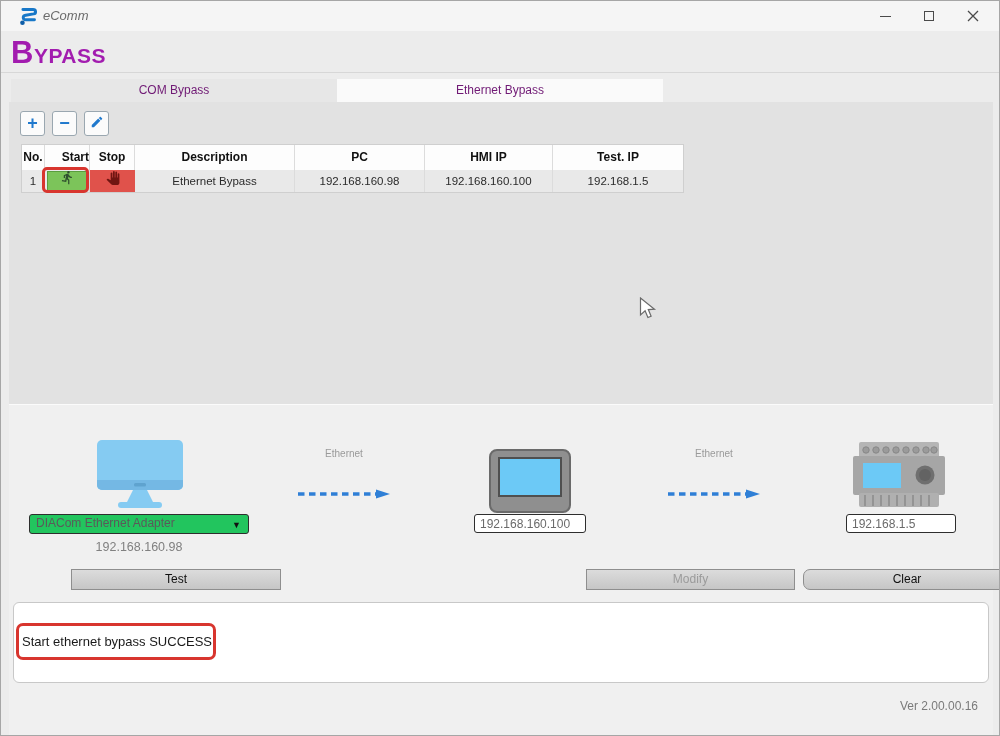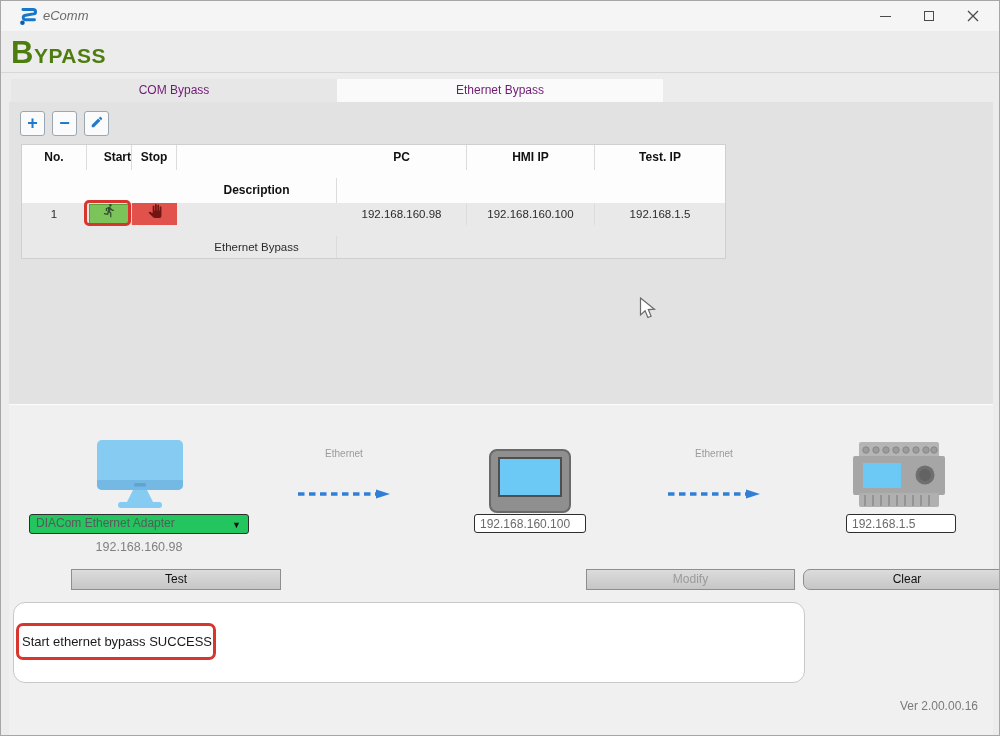--- a/index.html
+++ b/index.html
@@ -14,21 +14,21 @@
   .logo { position:absolute; left:15px; top:5px; }
   .app-title { position:absolute; left:42px; top:7px; font-size:13px; color:#6b6b6b;font-style:italic; }
   .win-controls { position:absolute; right:4px; top:0; height:30px; display:flex; }
   .win-btn { width:44px; height:30px; display:flex; align-items:center; justify-content:center; cursor:default; }
   .min-glyph { width:11px; height:0; border-top:1.4px solid #4a4a4a; }
   .max-glyph { width:10px; height:10px; border:1.3px solid #4a4a4a; }
   .close-glyph svg { display:block; }
 
   
   .header-band { position:absolute; left:0; top:30px; width:100%; height:42px; background:#ececec; border-bottom:1px solid #d7d7d7; }
-  .page-title { position:absolute; left:10px; top:4px; color:#4d7c0f; font-weight:bold; letter-spacing:0.5px; }
+  .page-title { position:absolute; left:10px; top:4px; color:#a21caf; font-weight:bold; letter-spacing:0.5px; }
   .page-title .cap { font-size:31px; }
   .page-title .rest { font-size:21px; }
 
   
   .tabs { position:absolute; left:10px; top:78px; display:flex; }
   .tab { width:326px; height:23px; line-height:23px; text-align:center; font-size:12px; color:#701a75; background:#e7e7e7; cursor:default; }
   .tab.active { background:#fafafa; }
 
   
   .content { position:absolute; left:8px; top:101px; width:984px; height:302px; background:#e2e2e2; }
@@ -39,22 +39,22 @@
 
   
   .grid { position:absolute; left:12px; top:42px; border:1px solid #cfcfcf; }
   .grid-row { display:flex; }
   .grid-head { background:#fdfdfd; }
   .grid-head .cell { height:25px; line-height:25px; font-size:12px; font-weight:bold; color:#111; }
   .grid-body { background:#e9e9e9; }
   .grid-body .cell { height:22px; line-height:22px; font-size:11.5px; color:#2b2b2b; }
   .cell { text-align:center; border-right:1px solid #dcdcdc; position:relative; overflow:visible; }
   .cell:last-child { border-right:none; }
-  .c-no { width:65px; } .c-start { width:45px;text-align:right; } .c-stop { width:45px; }
-  .c-desc { width:160px;margin-top:33px; } .c-pc { width:130px; } .c-hmi { width:128px; } .c-dest { width:130px; }
+  .c-no { width:23px; } .c-start { width:45px;text-align:right; } .c-stop { width:45px; }
+  .c-desc { width:160px; } .c-pc { width:130px; } .c-hmi { width:128px; } .c-dest { width:130px; }
 
   .start-btn { position:absolute; left:2px; top:1px; width:41px; height:20px; background:#7cc45a; border:1px solid #5a9e3e;
                display:flex; align-items:center; justify-content:center; cursor:default; }
   .stop-btn { position:absolute; left:0; top:0; width:45px; height:22px; background:#e0524b;
               display:flex; align-items:center; justify-content:center; cursor:default; }
   .annotation-start { position:absolute; left:-3px; top:-3px; width:47px; height:26px;
               border:3px solid #d8352e; border-radius:5px; pointer-events:none; z-index:3; }
 
   
   .cursor { position:absolute; left:638px; top:296px; z-index:9; }
@@ -75,21 +75,21 @@
               font-size:12px; color:#6a6a6a; padding-left:5px; font-family:"Liberation Sans", sans-serif; }
   .ip-input-1 { left:465px; top:109px; width:112px; }
   .ip-input-2 { left:837px; top:109px; width:110px; }
 
   .action-btn { position:absolute; top:164px; height:21px; background:linear-gradient(#dcdcdc,#c6c6c6); border:1px solid #8e8e8e;
                 font-size:12px; color:#111; text-align:center; line-height:19px; cursor:default;margin-left:40px; }
   .btn-test { left:22px; width:210px; }
   .btn-modify { left:537px; width:209px; color:#9b9b9b; }
   .btn-clear { left:754px; width:208px;border-radius:7px; }
 
-  .status-box { position:absolute; left:4px; top:197px; width:792px; height:81px; background:#ffffff; border:1px solid #c8c8c8; border-radius:12px; }
+  .status-box { position:absolute; left:4px; top:197px; width:976px; height:81px; background:#ffffff; border:1px solid #c8c8c8; border-radius:6px; }
   .status-text { position:absolute; left:8px; top:31px; font-size:13px; color:#1a1a1a; }
   .annotation-status { position:absolute; left:2px; top:20px; width:200px; height:37px; border:3px solid #d8352e; border-radius:7px; pointer-events:none; }
 
   .version { position:absolute; right:15px; top:294px; font-size:12px; color:#7a7a7a; }
 </style>
 </head>
 <body>
 
 <div class="window">
 

